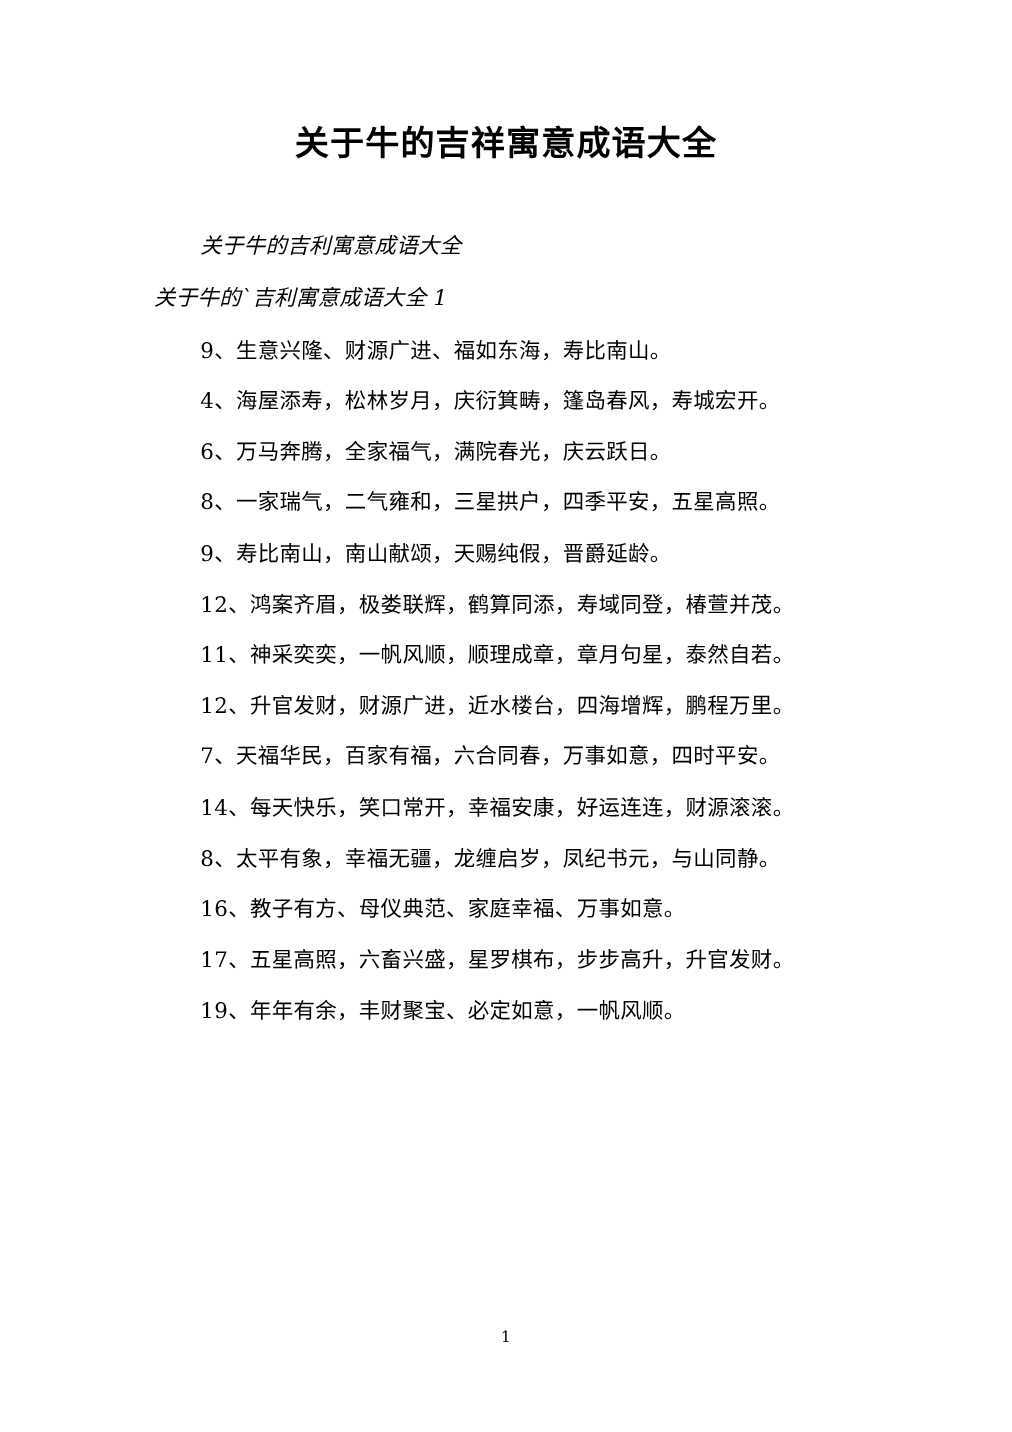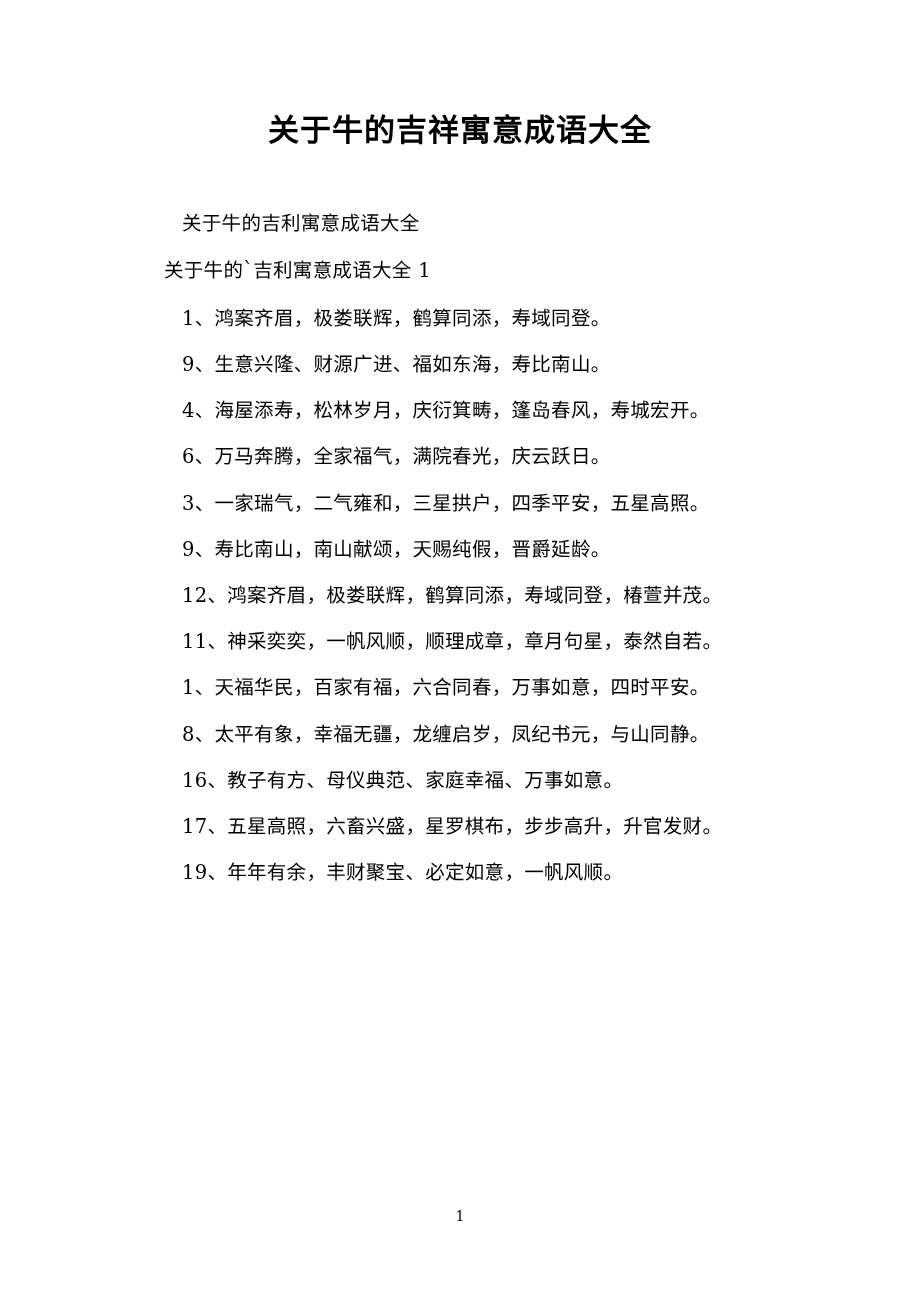--- a/index.html
+++ b/index.html
@@ -37,27 +37,27 @@
     padding-left: 140px;
     padding-right: 140px;
   }
   .para {
     font-size: 19.5px;
     line-height: 1.55;
     margin: 0 0 17px 0;
     letter-spacing: 0.3px;
     text-align: left;
     white-space: nowrap;
+    font-style: italic;
   }
   .para.indent {
     text-indent: 42px;
   }
   .para.sub {
     text-indent: 0;
-    margin-left: 24px;
   }
   .list-item {
     font-size: 19.5px;
     line-height: 1.55;
     margin: 0 0 16px 0;
     text-indent: 42px;
     letter-spacing: 0.3px;
     white-space: nowrap;
   }
   .page-number {
@@ -77,29 +77,30 @@
 <div class="page">
 
   <h1 class="doc-title">关于牛的吉祥寓意成语大全</h1>
 
   <div class="body-block">
 
     <p class="para indent">关于牛的吉利寓意成语大全</p>
 
     <p class="para sub">关于牛的`吉利寓意成语大全 1</p>
 
-    <p class="list-item">1、鸿案齐眉，极娄联辉，鹤算同添，寿域同登。</p>
     <p class="list-item">9、生意兴隆、财源广进、福如东海，寿比南山。</p>
     <p class="list-item">4、海屋添寿，松林岁月，庆衍箕畴，篷岛春风，寿城宏开。</p>
     <p class="list-item">6、万马奔腾，全家福气，满院春光，庆云跃日。</p>
-    <p class="list-item">3、一家瑞气，二气雍和，三星拱户，四季平安，五星高照。</p>
+    <p class="list-item">8、一家瑞气，二气雍和，三星拱户，四季平安，五星高照。</p>
     <p class="list-item">9、寿比南山，南山献颂，天赐纯假，晋爵延龄。</p>
     <p class="list-item">12、鸿案齐眉，极娄联辉，鹤算同添，寿域同登，椿萱并茂。</p>
     <p class="list-item">11、神采奕奕，一帆风顺，顺理成章，章月句星，泰然自若。</p>
-    <p class="list-item">1、天福华民，百家有福，六合同春，万事如意，四时平安。</p>
+    <p class="list-item">12、升官发财，财源广进，近水楼台，四海增辉，鹏程万里。</p>
+    <p class="list-item">7、天福华民，百家有福，六合同春，万事如意，四时平安。</p>
+    <p class="list-item">14、每天快乐，笑口常开，幸福安康，好运连连，财源滚滚。</p>
     <p class="list-item">8、太平有象，幸福无疆，龙缠启岁，凤纪书元，与山同静。</p>
     <p class="list-item">16、教子有方、母仪典范、家庭幸福、万事如意。</p>
     <p class="list-item">17、五星高照，六畜兴盛，星罗棋布，步步高升，升官发财。</p>
     <p class="list-item">19、年年有余，丰财聚宝、必定如意，一帆风顺。</p>
 
   </div>
 
   <div class="page-number">1</div>
 
 </div>

